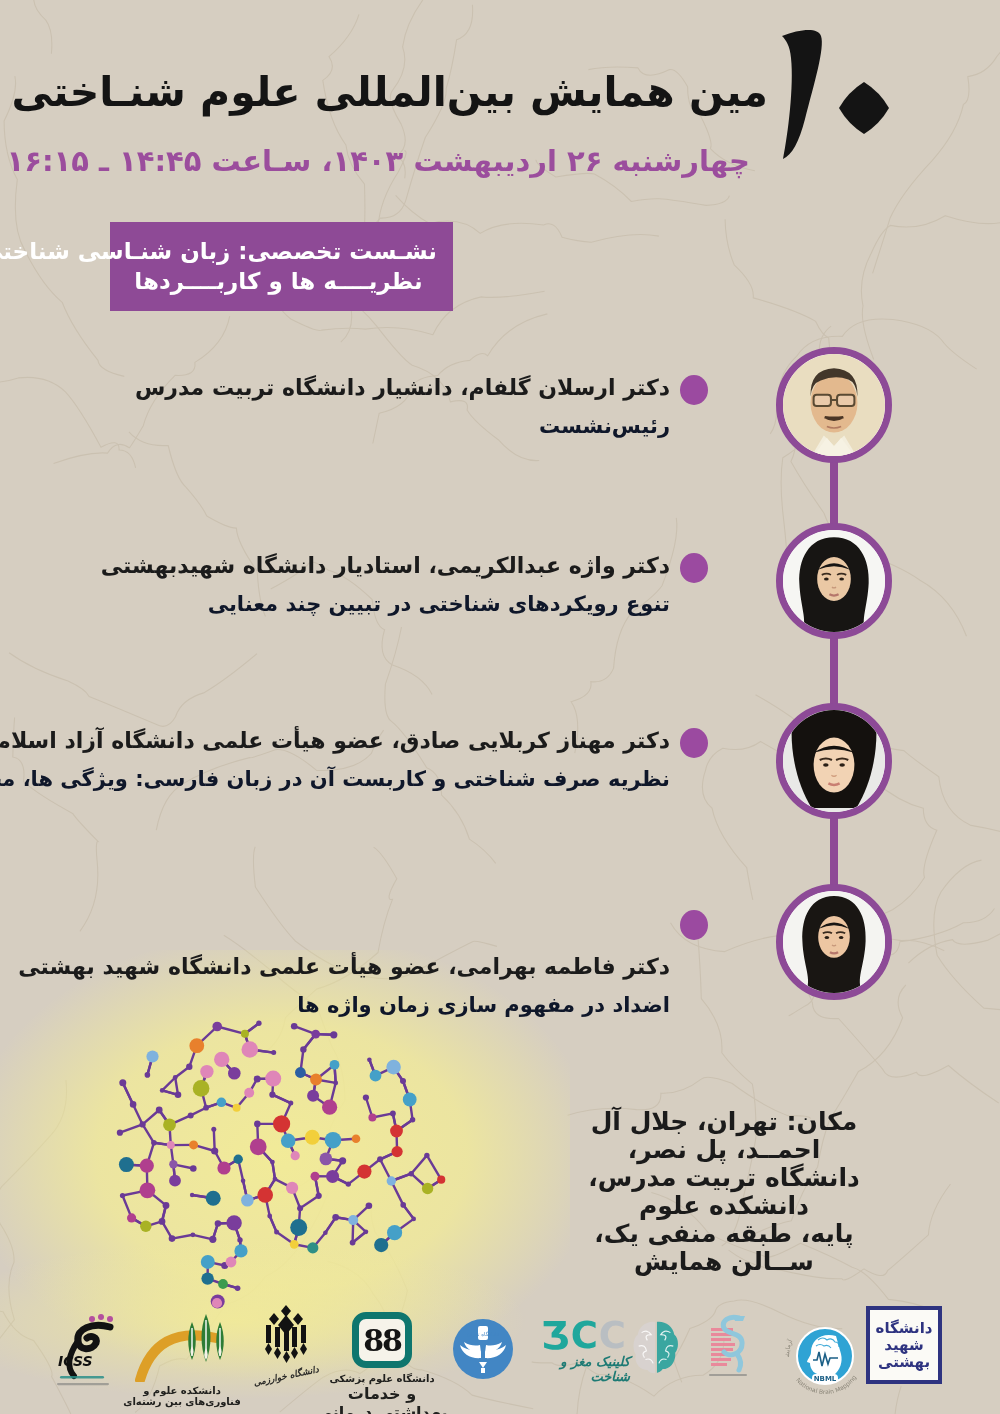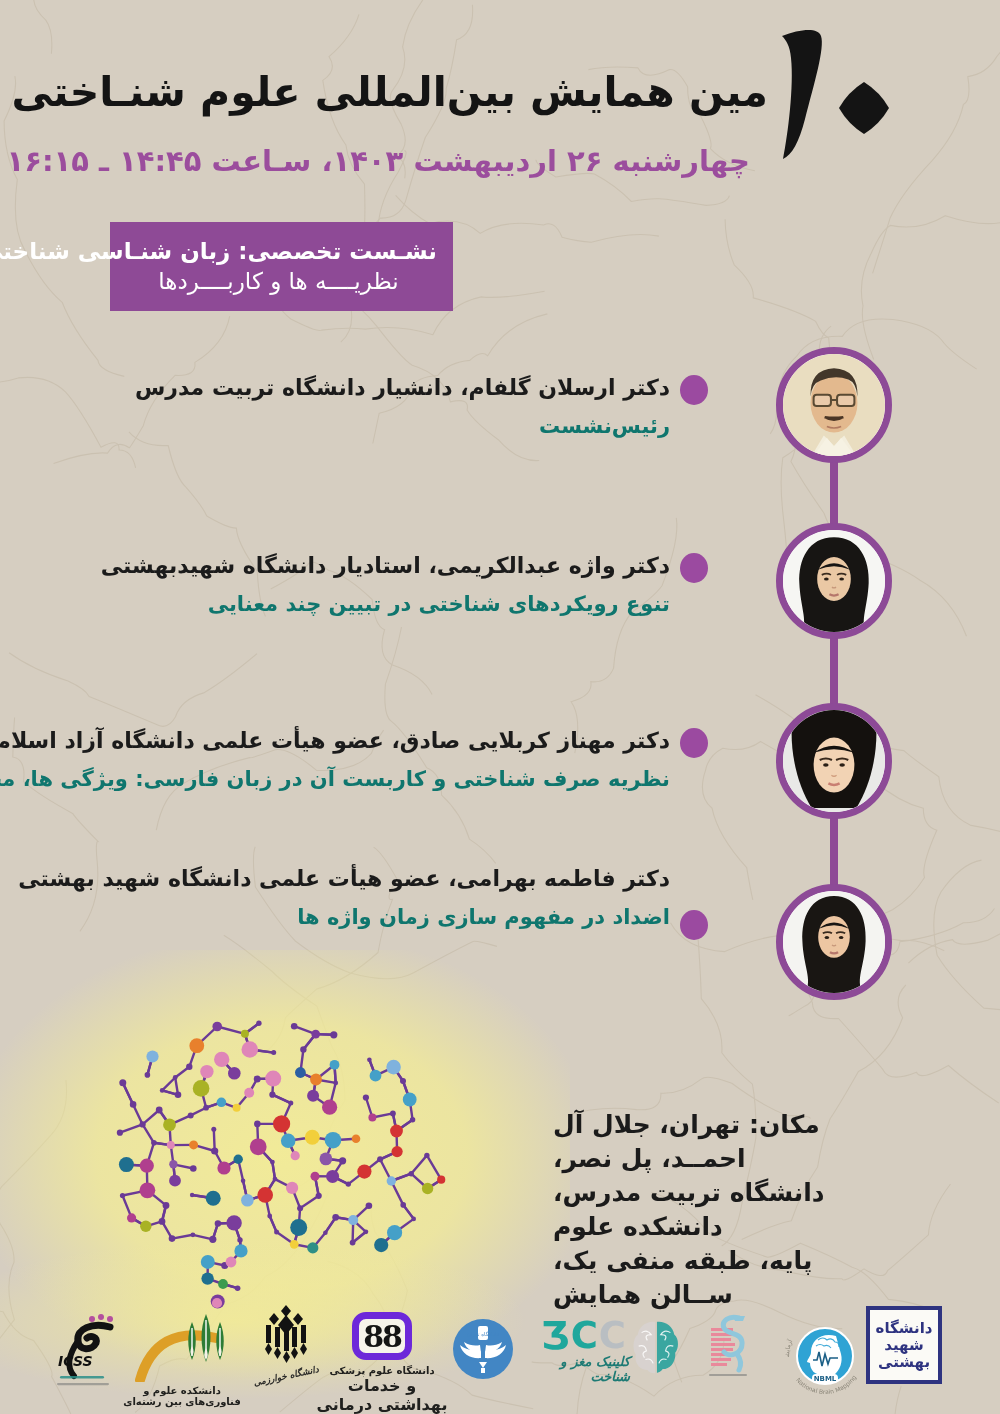--- a/index.html
+++ b/index.html
@@ -12,33 +12,33 @@
   .glow{position:absolute;left:-30px;top:950px;width:600px;height:430px;
         background:radial-gradient(ellipse at 52% 48%, rgba(243,236,150,.95) 0%, rgba(243,236,150,.75) 42%, rgba(243,236,150,0) 72%);}
   .glow2{position:absolute;left:-10px;top:1240px;width:540px;height:160px;
         background:radial-gradient(ellipse at 45% 50%, rgba(243,236,150,.8) 0%, rgba(243,236,150,0) 70%);}
   .bignum{left:748px;top:26px;width:160px;height:140px;}
   .title{right:232px;top:68px;font-size:41px;font-weight:bold;color:#141414;direction:rtl;white-space:nowrap;letter-spacing:-1px;}
   .datetime{left:100px;top:144px;width:650px;text-align:center;font-size:29px;font-weight:bold;color:#9b4d9d;direction:rtl;white-space:nowrap;}
   .session-box{left:110px;top:222px;width:343px;height:89px;background:#8e4a96;color:#fff;direction:rtl;
                display:flex;flex-direction:column;justify-content:center;gap:4px;padding:6px 16px 8px 10px;}
   .session-box .l1{font-size:23px;font-weight:bold;text-align:center;white-space:nowrap;}
-  .session-box .l2{font-size:23px;font-weight:normal;text-align:center;white-space:nowrap;}
+  .session-box .l2{font-size:23px;font-weight:bold;text-align:center;white-space:nowrap;}
   .connector{left:830px;top:405px;width:8px;height:537px;background:#8e4a96;}
   .photo{width:116px;height:116px;border-radius:50%;border:7px solid #8d4a97;background:#fff;overflow:hidden;}
   .photo svg{width:102px;height:102px;}
   .bullet{width:28px;height:30px;border-radius:50%;background:#9b4aa0;}
   .spk{direction:rtl;text-align:right;right:330px;white-space:nowrap;}
   .spk .name{font-size:22px;font-weight:bold;color:#1b1b1b;line-height:30px;}
-  .spk .topic{font-size:21px;font-weight:bold;color:#0f766e;line-height:30px;margin-top:8px;}
-  .location{left:553px;top:1108px;width:342px;direction:rtl;text-align:left;font-size:25px;font-weight:bold;color:#1b1b1b;line-height:34px;}
+  .spk .topic{font-size:21px;font-weight:bold;color:#0f172a;line-height:30px;margin-top:8px;}
+  .location{left:553px;top:1108px;width:342px;direction:rtl;text-align:center;font-size:25px;font-weight:bold;color:#1b1b1b;line-height:28px;}
   .hall-box{left:623px;top:1218px;width:270px;height:66px;background:#8e4a96;color:#fff;font-size:29px;font-weight:bold;
             display:flex;align-items:center;justify-content:center;direction:rtl;}
   .logo-caption{font-weight:bold;color:#20201e;text-align:center;direction:rtl;}
-  .tums-box{width:60px;height:48px;border:7px solid #6d28d9;border-radius:14px;background:#f6f3ea;
+  .tums-box{width:60px;height:56px;border:7px solid #0f766e;border-radius:14px;background:#f6f3ea;
             display:flex;align-items:center;justify-content:center;}
   .tums-box span{font-family:"DejaVu Serif","Liberation Serif",serif;font-size:30px;font-weight:bold;color:#141414;letter-spacing:-2px;}
   .bcc-letters{font-size:37px;font-weight:bold;letter-spacing:1px;line-height:36px;}
   .bcc-caption{font-size:13px;font-style:italic;font-weight:bold;color:#1d7a74;direction:rtl;text-align:right;}
   .sbu-box{width:76px;height:78px;background:#fbfaf6;border:3px solid #2e3380;padding:0;}
   .sbu-inner{width:100%;height:100%;border:1px solid #2e3380;display:flex;flex-direction:column;align-items:center;justify-content:center;
              color:#2e3380;font-weight:bold;font-size:15px;line-height:17px;direction:rtl;}
   .kh-caption{font-size:9px;font-style:italic;color:#2a2a28;transform:rotate(-12deg);direction:rtl;}
 </style>
 </head>
@@ -178,21 +178,21 @@
       <path d="M36,49 Q42,46 48,49" stroke="#39291c" stroke-width="2" fill="none"></path>
       <path d="M52,49 Q58,46 64,49" stroke="#39291c" stroke-width="2" fill="none"></path>
       <ellipse cx="42" cy="54" rx="2.7" ry="1.7" fill="#2a1f16"></ellipse>
       <ellipse cx="58" cy="54" rx="2.7" ry="1.7" fill="#2a1f16"></ellipse>
       <path d="M47.5,64 Q50,66 52.5,64" stroke="#cf9c7d" stroke-width="1.3" fill="none"></path>
       <path d="M44.5,72 Q50,75 55.5,72" stroke="#c97f72" stroke-width="2.4" fill="none"></path>
     </svg>
   </div>
 
   <div class="abs bullet" style="left:680px;top:910px;"></div>
-  <div class="abs spk" style="top:864px;margin-left:47px;">
+  <div class="abs spk" style="top:952px;margin-left:47px;">
     <div class="name">دکتر فاطمه بهرامی، عضو هیأت علمی دانشگاه شهید بهشتی</div>
     <div class="topic">اضداد در مفهوم سازی زمان واژه ها</div>
   </div>
   <div class="abs photo" style="left:776px;top:884px;">
     <svg viewBox="0 0 100 100">
       <rect width="100" height="100" fill="#f4f4f1"></rect>
       <path d="M50,5 C27,5 18,26 19,49 C20,74 29,86 22,100 L78,100 C71,86 80,74 81,49 C82,26 73,5 50,5 Z" fill="#191613"></path>
       <ellipse cx="50" cy="45" rx="15.5" ry="20.5" fill="#edc6a2"></ellipse>
       <path d="M35,37 Q50,25 65,37 Q50,30 35,37 Z" fill="#191613"></path>
       <path d="M39,41.5 Q44,39 48,41.5" stroke="#382a1e" stroke-width="1.7" fill="none"></path>

